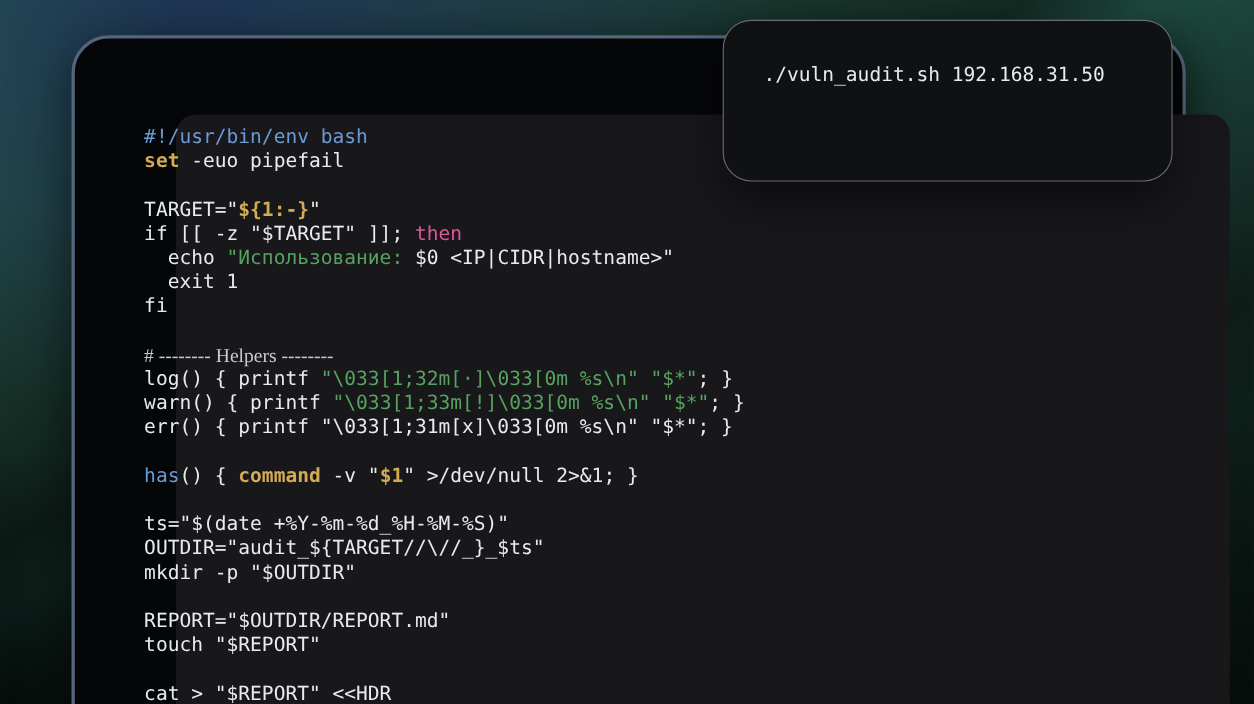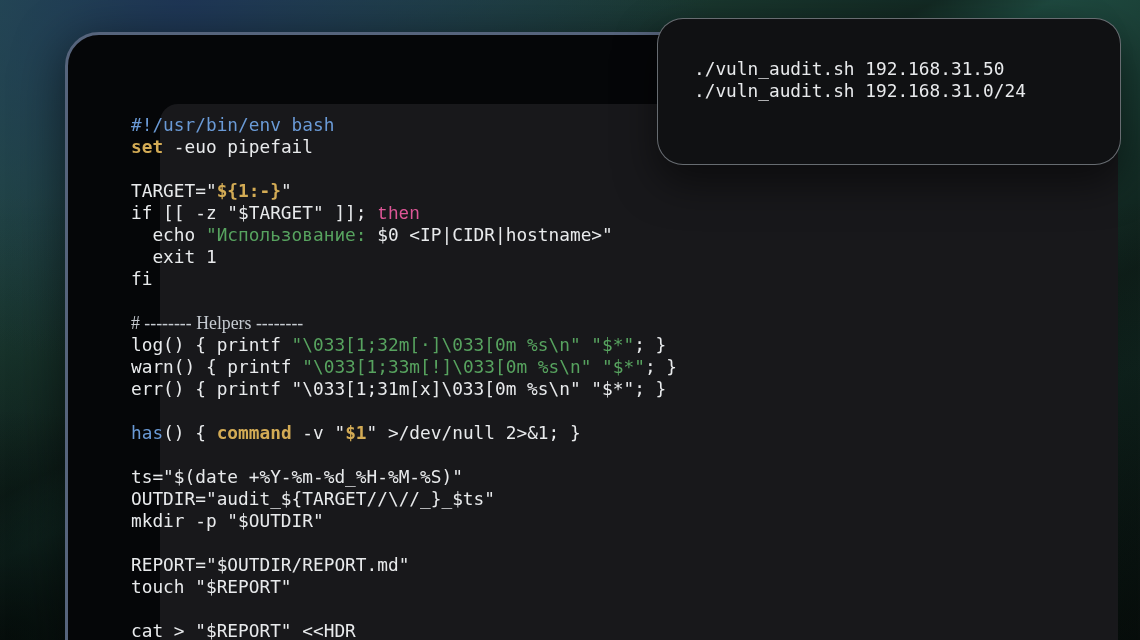--- a/index.html
+++ b/index.html
@@ -33,43 +33,43 @@
     background:#18181b;
   }
   .code{
     position:absolute;
     font-size:17.8px;line-height:22px;
     white-space:pre;
     letter-spacing:0;
   }
   .code-main{left:131px;top:114px;}
   .usage-panel{
-    position:absolute;left:657px;top:18px;width:464px;height:147px;
+    position:absolute;left:657px;top:18px;width:409px;height:147px;
     box-sizing:border-box;
     background:#101113;
     border:1.5px solid rgba(141,147,154,0.7);
     border-radius:26px;
     box-shadow:0 18px 40px rgba(0,0,0,0.5);
   }
   .code-usage{left:36px;top:39px;}
   .code-line{height:22px;}
   .tok-blue{color:var(--blue);margin-top:28px;}
   .tok-yellow{color:var(--yellow);font-weight:bold;}
-  .tok-pink{color:var(--pink);font-family:Liberation Mono, monospace;}
+  .tok-pink{color:var(--pink);}
   .tok-green{color:var(--green);}
   .tok-white{color:var(--white);}
   .tok-comment{color:var(--comment);font-family:Liberation Serif, serif;}
   .tok-gray{color:var(--gray);font-style:italic;}
 </style>
 </head>
 <body>
 
 <div class="bg"></div>
 
 <div class="device-frame">
   <div class="editor-panel"></div>
 </div>
 
 <div class="code code-main" id="code-main"><div class="code-line"><span class="tok-blue">#!/usr/bin/env bash</span></div><div class="code-line"><span class="tok-yellow">set</span><span class="tok-white"> -euo pipefail</span></div><div class="code-line">&nbsp;</div><div class="code-line"><span class="tok-white">TARGET="</span><span class="tok-yellow">${1:-}</span><span class="tok-white">"</span></div><div class="code-line"><span class="tok-white">if [[ -z "$TARGET" ]]; </span><span class="tok-pink">then</span></div><div class="code-line"><span class="tok-white">  echo </span><span class="tok-green">"Использование: </span><span class="tok-white">$0 &lt;IP|CIDR|hostname&gt;"</span></div><div class="code-line"><span class="tok-white">  exit 1</span></div><div class="code-line"><span class="tok-white">fi</span></div><div class="code-line">&nbsp;</div><div class="code-line"><span class="tok-comment"># -------- Helpers --------</span></div><div class="code-line"><span class="tok-white">log() { printf </span><span class="tok-green">"\033[1;32m[·]\033[0m %s\n" "$*"</span><span class="tok-white">; }</span></div><div class="code-line"><span class="tok-white">warn() { printf </span><span class="tok-green">"\033[1;33m[!]\033[0m %s\n" "$*"</span><span class="tok-white">; }</span></div><div class="code-line"><span class="tok-white">err() { printf "\033[1;31m[x]\033[0m %s\n" "$*"; }</span></div><div class="code-line">&nbsp;</div><div class="code-line"><span class="tok-blue">has</span><span class="tok-white">() { </span><span class="tok-yellow">command</span><span class="tok-white"> -v "</span><span class="tok-yellow">$1</span><span class="tok-white">" &gt;/dev/null 2&gt;&amp;1; }</span></div><div class="code-line">&nbsp;</div><div class="code-line"><span class="tok-white">ts="$(date +%Y-%m-%d_%H-%M-%S)"</span></div><div class="code-line"><span class="tok-white">OUTDIR="audit_${TARGET//\//_}_$ts"</span></div><div class="code-line"><span class="tok-white">mkdir -p "$OUTDIR"</span></div><div class="code-line">&nbsp;</div><div class="code-line"><span class="tok-white">REPORT="$OUTDIR/REPORT.md"</span></div><div class="code-line"><span class="tok-white">touch "$REPORT"</span></div><div class="code-line">&nbsp;</div><div class="code-line"><span class="tok-white">cat &gt; "$REPORT" &lt;&lt;HDR</span></div></div>
 
 <div class="usage-panel">
-  <div class="code code-usage" id="code-usage"><div class="code-line"><span class="tok-white">./vuln_audit.sh 192.168.31.50</span></div><div class="code-line"><span class="tok-white">./vuln_audit.sh 192.168.31.0/24</span></div></div>
+  <div class="code code-usage" id="code-usage"><div class="code-line"><span class="tok-white">./vuln_audit.sh 192.168.31.50</span></div></div>
 </div>
 
 </body></html>

